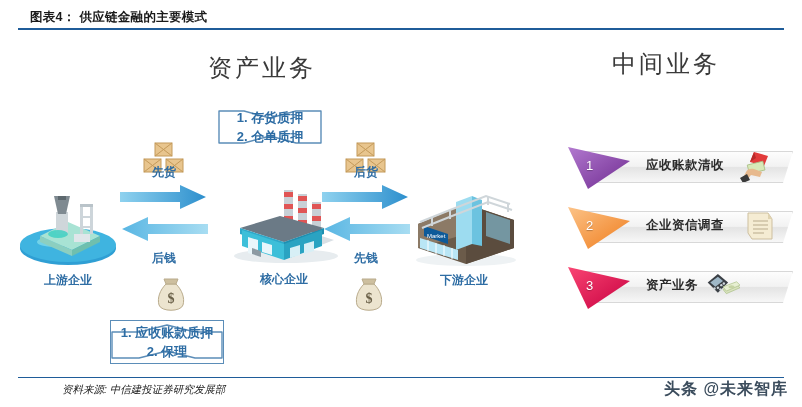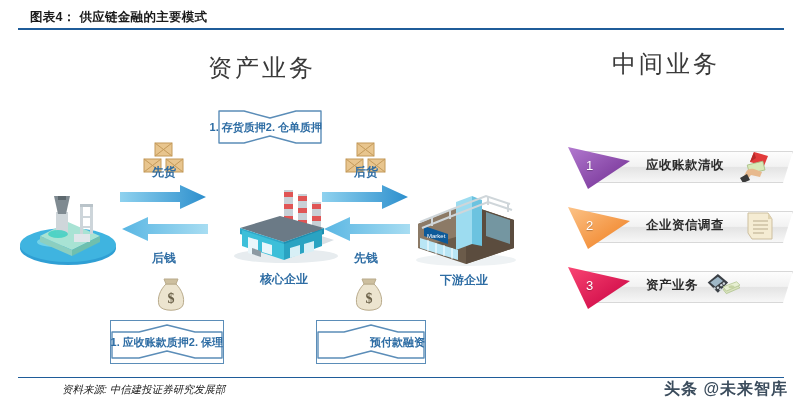--- a/index.html
+++ b/index.html
@@ -110,22 +110,22 @@
 
   
   #callout-inventory {
     left: 218px; top: 105px; width: 104px; height: 44px;
     border: none;
     padding: 0;
   }
   .ribbon-svg { position: absolute; left: 0; top: 0; }
   .ribbon-text {
     position: absolute; left: 0; top: 0; width: 100%; height: 100%;
-    display: flex; flex-direction: row; justify-content: flex-end; align-items: center;
-    color: #2e6da4; font-size: 11px; font-weight: bold; line-height: 1.5;
+    display: flex; flex-direction: column; justify-content: center; align-items: center;
+    color: #2e6da4; font-size: 13px; font-weight: bold; line-height: 1.5;
   }
   #callout-receivable { left: 110px; top: 320px; width: 112px; height: 42px; }
   #callout-prepay { left: 316px; top: 320px; width: 108px; height: 42px; }
 
   
   .node-label {
     position: absolute;
     font-size: 12px;
     color: #2e6da4;
     font-weight: bold;
@@ -254,47 +254,40 @@
   <div class="callout" id="callout-receivable">
     <svg class="ribbon-svg" width="112" height="42" viewBox="0 0 112 42">
       <path d="M1,11 L28,11 L56,4 L84,11 L111,11 L111,37 L84,37 L56,30 L28,37 L1,37 Z" fill="#ffffff" stroke="#5b8db8" stroke-width="1.4" stroke-linejoin="round"></path>
     </svg>
     <div class="ribbon-text">
       <span class="callout-line">1. 应收账款质押</span>
       <span class="callout-line">2. 保理</span>
     </div>
   </div>
 
-  <div class="callout" id="callout-prepay">
-    <svg class="ribbon-svg" width="108" height="42" viewBox="0 0 108 42">
-      <path d="M1,11 L27,11 L54,4 L81,11 L107,11 L107,37 L81,37 L54,30 L27,37 L1,37 Z" fill="#ffffff" stroke="#5b8db8" stroke-width="1.4" stroke-linejoin="round"></path>
-    </svg>
-    <div class="ribbon-text">
-      <span class="callout-line">预付款融资</span>
-    </div>
-  </div>
 
   <svg class="node-icon" id="icon-upstream" viewBox="0 0 108 78">
     <ellipse cx="54" cy="56" rx="48" ry="17" fill="#2f9fd4"></ellipse>
     <ellipse cx="54" cy="53" rx="48" ry="17" fill="#3fb4e0"></ellipse>
     <ellipse cx="40" cy="50" rx="17" ry="5" fill="#7fd9ea" opacity="0.8"></ellipse>
     <polygon points="26,44 54,30 86,44 58,58" fill="#a8e3d4"></polygon>
     <polygon points="26,44 26,50 58,64 58,58" fill="#8ccfc0"></polygon>
     <polygon points="86,44 86,50 58,64 58,58" fill="#6fbfae"></polygon>
     <rect x="42" y="20" width="12" height="22" fill="#cfd6da"></rect>
     <polygon points="40,4 56,4 52,22 44,22" fill="#7f8a91"></polygon>
     <rect x="44" y="4" width="8" height="4" fill="#5d686e"></rect>
     <rect x="66" y="14" width="3" height="28" fill="#cdd5da"></rect>
     <rect x="76" y="14" width="3" height="28" fill="#cdd5da"></rect>
     <rect x="66" y="12" width="13" height="3" fill="#b9c3c9"></rect>
     <rect x="66" y="24" width="13" height="2" fill="#cdd5da"></rect>
     <rect x="66" y="34" width="13" height="2" fill="#cdd5da"></rect>
     <ellipse cx="44" cy="42" rx="10" ry="4" fill="#3fd0c2" opacity="0.85"></ellipse>
     <rect x="60" y="42" width="16" height="8" fill="#dfe6ea"></rect>
   </svg>
+  <div class="node-label" id="label-upstream">上游企业</div>
 
   <svg class="node-icon" id="icon-core" viewBox="0 0 116 86">
     <ellipse cx="58" cy="74" rx="52" ry="7" fill="#e7ecef"></ellipse>
 
     <g>
       <rect x="56" y="8" width="9" height="46" fill="#c8d0d6"></rect>
       <rect x="56" y="10" width="9" height="5" fill="#e05555"></rect>
       <rect x="56" y="22" width="9" height="5" fill="#e05555"></rect>
       <rect x="56" y="34" width="9" height="5" fill="#e05555"></rect>
       <rect x="70" y="12" width="9" height="42" fill="#c8d0d6"></rect>

